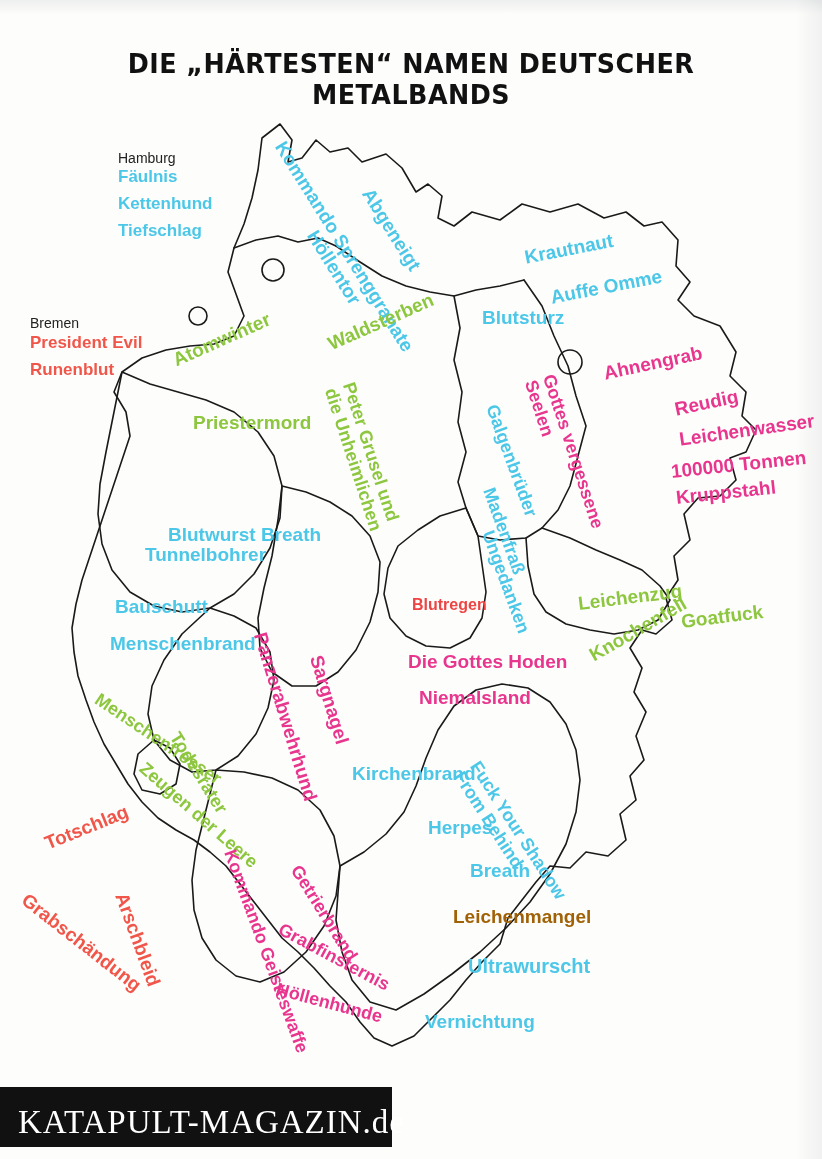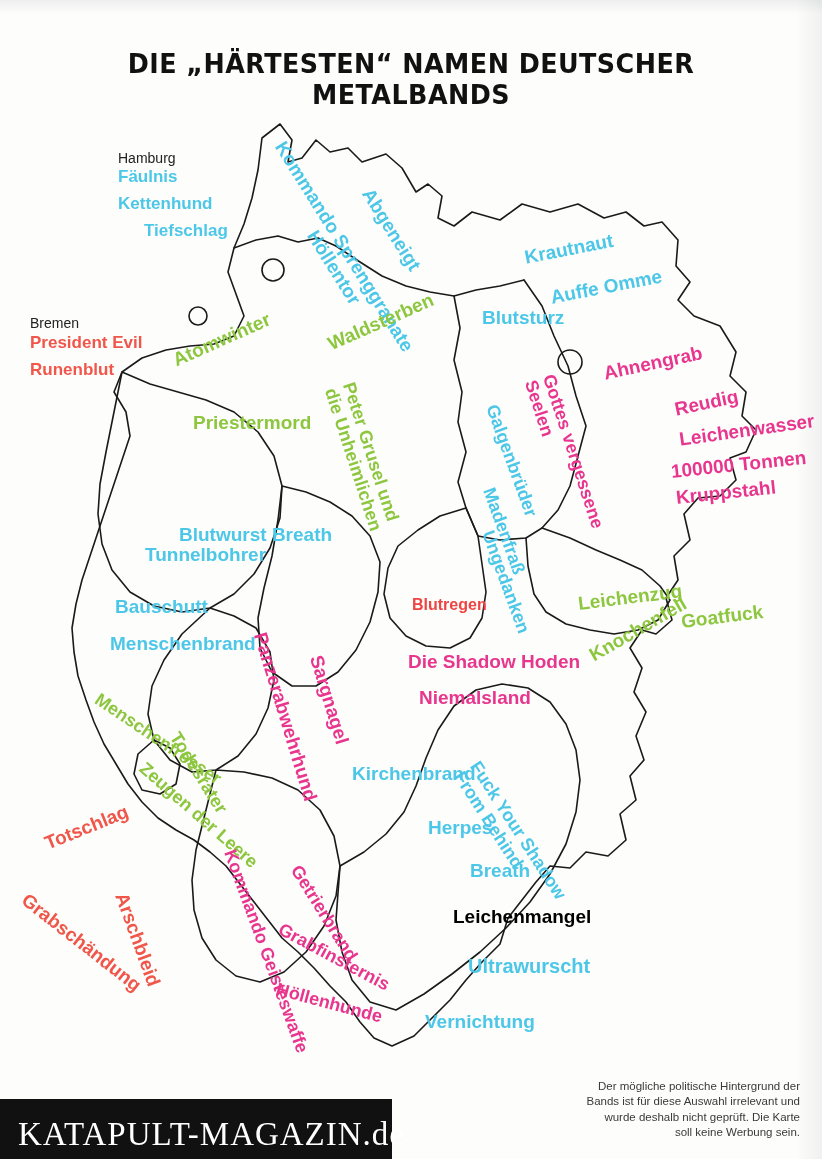--- a/index.html
+++ b/index.html
@@ -65,21 +65,21 @@
     text-align:right;
     font-family:"Liberation Sans", sans-serif;
     font-size:11.5px;
     line-height:1.35;
     color:#3a3a3a;
   }
 
   
   .logobar{
     position:absolute;
-    left:0;bottom:0;width:392px;height:60px;
+    left:0;bottom:12px;width:392px;height:60px;
     background:#111;
   }
   .logotext{
     position:absolute;
     left:18px;bottom:6px;
     color:#fff;
     font-family:"Liberation Serif", serif;
     font-size:33px;
     letter-spacing:1px;
     white-space:nowrap;
@@ -144,21 +144,21 @@
 
         <path d="M186 670 L214 672 L242 678 L268 690 L290 710 L304 736 L310 766 L306 796 L294 826 L276 852 L254 872 L230 882 L206 876 L186 860 L172 838 L164 810 L162 780 L166 750 L174 718 Z"></path>
 
         <path d="M310 766 L334 752 L356 734 L374 712 L386 686 L396 658 L408 630 L424 606 L446 590 L472 584 L498 588 L520 602 L536 624 L546 650 L550 680 L546 712 L536 744 L520 774 L500 802 L476 828 L450 852 L422 874 L394 894 L366 910 L340 902 L322 880 L312 852 L306 820 Z"></path>
       </g>
     </svg>
 
     <div id="labels">
         <div class="lbl" style="left: 88px; top: 68px; font-size: 17px; color: rgb(76, 199, 232);">Fäulnis</div>
         <div class="lbl" style="left: 88px; top: 95px; font-size: 17px; color: rgb(76, 199, 232);">Kettenhund</div>
-        <div class="lbl" style="left: 88px; top: 122px; font-size: 17px; color: rgb(76, 199, 232); margin-left: 26px;">Tiefschlag</div>
+        <div class="lbl" style="left: 88px; top: 122px; font-size: 17px; color: rgb(76, 199, 232);">Tiefschlag</div>
         <div class="lbl" style="left: 0px; top: 234px; font-size: 17px; color: rgb(240, 86, 74);">President Evil</div>
         <div class="lbl" style="left: 0px; top: 261px; font-size: 17px; color: rgb(240, 86, 74); text-align: right;">Runenblut</div>
         <div class="lbl" style="left: 258px; top: 38px; font-size: 19px; color: rgb(76, 199, 232); transform: rotate(58deg);">Kommando Sprenggranate</div>
         <div class="lbl" style="left: 345px; top: 85px; font-size: 19px; color: rgb(76, 199, 232); transform: rotate(58deg);">Abgeneigt</div>
         <div class="lbl" style="left: 290px; top: 127px; font-size: 19px; color: rgb(76, 199, 232); transform: rotate(58deg);">Höllentor</div>
         <div class="lbl" style="left: 493px; top: 148px; font-size: 19px; color: rgb(76, 199, 232); transform: rotate(-11deg);">Krautnaut</div>
         <div class="lbl" style="left: 519px; top: 188px; font-size: 19px; color: rgb(76, 199, 232); transform: rotate(-11deg);">Auffe Omme</div>
         <div class="lbl" style="left: 452px; top: 208px; font-size: 19px; color: rgb(76, 199, 232);">Blutsturz</div>
         <div class="lbl" style="left: 140px; top: 252px; font-size: 19px; color: rgb(141, 198, 63); transform: rotate(-24deg);">Atomwinter</div>
         <div class="lbl" style="left: 295px; top: 236px; font-size: 19px; color: rgb(141, 198, 63); transform: rotate(-24deg);">Waldsterben</div>
@@ -166,54 +166,53 @@
         <div class="lbl" style="left: 327px; top: 280px; font-size: 18px; color: rgb(141, 198, 63); transform: rotate(72deg); max-width: 170px; white-space: normal;">Peter Grusel und die Unheimlichen</div>
         <div class="lbl" style="left: 572px; top: 264px; font-size: 19px; color: rgb(232, 54, 143); transform: rotate(-12deg);">Ahnengrab</div>
         <div class="lbl" style="left: 643px; top: 300px; font-size: 19px; color: rgb(232, 54, 143); transform: rotate(-12deg);">Reudig</div>
         <div class="lbl" style="left: 648px; top: 330px; font-size: 19px; color: rgb(232, 54, 143); transform: rotate(-8deg);">Leichenwasser</div>
         <div class="lbl" style="left: 640px; top: 362px; font-size: 19px; color: rgb(232, 54, 143); transform: rotate(-6deg);">100000 Tonnen</div>
         <div class="lbl" style="left: 645px; top: 388px; font-size: 19px; color: rgb(232, 54, 143); transform: rotate(-6deg);">Kruppstahl</div>
         <div class="lbl" style="left: 527px; top: 272px; font-size: 18px; color: rgb(232, 54, 143); transform: rotate(72deg); max-width: 170px; white-space: normal;">Gottes vergessene Seelen</div>
         <div class="lbl" style="left: 470px; top: 302px; font-size: 18px; color: rgb(76, 199, 232); transform: rotate(70deg);">Galgenbrüder</div>
         <div class="lbl" style="left: 467px; top: 385px; font-size: 18px; color: rgb(76, 199, 232); transform: rotate(70deg);">Madenfraß</div>
         <div class="lbl" style="left: 466px; top: 428px; font-size: 18px; color: rgb(76, 199, 232); transform: rotate(70deg);">Ungedanken</div>
-        <div class="lbl" style="left: 149px; top: 425px; font-size: 19px; color: rgb(76, 199, 232);">Blutwurst Breath</div>
+        <div class="lbl" style="left: 138px; top: 425px; font-size: 19px; color: rgb(76, 199, 232);">Blutwurst Breath</div>
         <div class="lbl" style="left: 115px; top: 445px; font-size: 19px; color: rgb(76, 199, 232);">Tunnelbohrer</div>
         <div class="lbl" style="left: 85px; top: 497px; font-size: 19px; color: rgb(76, 199, 232);">Bauschutt</div>
         <div class="lbl" style="left: 80px; top: 534px; font-size: 19px; color: rgb(76, 199, 232);">Menschenbrand</div>
         <div class="lbl" style="left: 547px; top: 494px; font-size: 19px; color: rgb(141, 198, 63); transform: rotate(-7deg);">Leichenzug</div>
         <div class="lbl" style="left: 650px; top: 512px; font-size: 19px; color: rgb(141, 198, 63); transform: rotate(-7deg);">Goatfuck</div>
         <div class="lbl" style="left: 556px; top: 548px; font-size: 19px; color: rgb(141, 198, 63); transform: rotate(-30deg);">Knochenfell</div>
         <div class="lbl" style="left: 382px; top: 496px; font-size: 16px; color: #ef4444;">Blutregen</div>
-        <div class="lbl" style="left: 378px; top: 552px; font-size: 19px; color: rgb(232, 54, 143);">Die Shadow Hoden</div>
+        <div class="lbl" style="left: 378px; top: 552px; font-size: 19px; color: rgb(232, 54, 143);">Die Gottes Hoden</div>
         <div class="lbl" style="left: 389px; top: 588px; font-size: 19px; color: rgb(232, 54, 143);">Niemalsland</div>
         <div class="lbl" style="left: 239px; top: 530px; font-size: 19px; color: rgb(232, 54, 143); transform: rotate(73deg);">Panzerabwehrhund</div>
         <div class="lbl" style="left: 295px; top: 553px; font-size: 19px; color: rgb(232, 54, 143); transform: rotate(73deg);">Sargnagel</div>
         <div class="lbl" style="left: 72px; top: 590px; font-size: 18px; color: rgb(141, 198, 63); transform: rotate(34deg);">Menschenfresser</div>
         <div class="lbl" style="left: 152px; top: 629px; font-size: 18px; color: rgb(141, 198, 63); transform: rotate(58deg);">Todesrater</div>
         <div class="lbl" style="left: 118px; top: 659px; font-size: 18px; color: rgb(141, 198, 63); transform: rotate(41deg);">Zeugen der Leere</div>
         <div class="lbl" style="left: 322px; top: 664px; font-size: 19px; color: rgb(76, 199, 232);">Kirchenbrand</div>
         <div class="lbl" style="left: 398px; top: 718px; font-size: 19px; color: rgb(76, 199, 232); text-align: center;">Herpes</div>
         <div class="lbl" style="left: 440px; top: 761px; font-size: 19px; color: rgb(76, 199, 232);">Breath</div>
-        <div class="lbl" style="left: 423px; top: 807px; font-size: 19px; color: #000000;">Leichenmangel</div>
+        <div class="lbl" style="left: 423px; top: 807px; font-size: 19px; color: #a16207;">Leichenmangel</div>
         <div class="lbl" style="left: 438px; top: 856px; font-size: 20px; color: rgb(76, 199, 232);">Ultrawurscht</div>
         <div class="lbl" style="left: 395px; top: 912px; font-size: 19px; color: rgb(76, 199, 232);">Vernichtung</div>
         <div class="lbl" style="left: 452px; top: 658px; font-size: 18px; color: rgb(76, 199, 232); transform: rotate(57deg); max-width: 170px; white-space: normal;">Fuck Your Shadow From Behind</div>
         <div class="lbl" style="left: 12px; top: 735px; font-size: 19px; color: rgb(240, 86, 74); transform: rotate(-22deg);">Totschlag</div>
         <div class="lbl" style="left: 0px; top: 790px; font-size: 19px; color: rgb(240, 86, 74); transform: rotate(38deg);">Grabschändung</div>
         <div class="lbl" style="left: 100px; top: 790px; font-size: 19px; color: rgb(240, 86, 74); transform: rotate(70deg);">Arschbleid</div>
         <div class="lbl" style="left: 208px; top: 747px; font-size: 18px; color: rgb(232, 54, 143); transform: rotate(70deg);">Kommando Geisteswaffe</div>
         <div class="lbl" style="left: 273px; top: 762px; font-size: 18px; color: rgb(232, 54, 143); transform: rotate(58deg);">Getrierbrand</div>
         <div class="lbl" style="left: 254px; top: 820px; font-size: 18px; color: rgb(232, 54, 143); transform: rotate(28deg);">Grabfinsternis</div>
         <div class="lbl" style="left: 249px; top: 880px; font-size: 18px; color: rgb(232, 54, 143); transform: rotate(15deg);">Höllenhunde</div>
       </div>
 
     <div class="city-head" style="left:88px;top:50px;">Hamburg</div>
     <div class="city-head" style="left:0px;top:215px;text-align:center;">Bremen</div>
   </div>
 
-  <div class="footnote">Der mögliche politische Hintergrund der Bands ist für diese Auswahl irrelevant und wurde deshalb nicht geprüft. Die Karte soll keine Werbung sein.</div>
 
   <div class="logobar">
     <div class="logotext">KATAPULT-MAGAZIN.de</div>
   </div>
 
 </div>
 
 </body></html>

